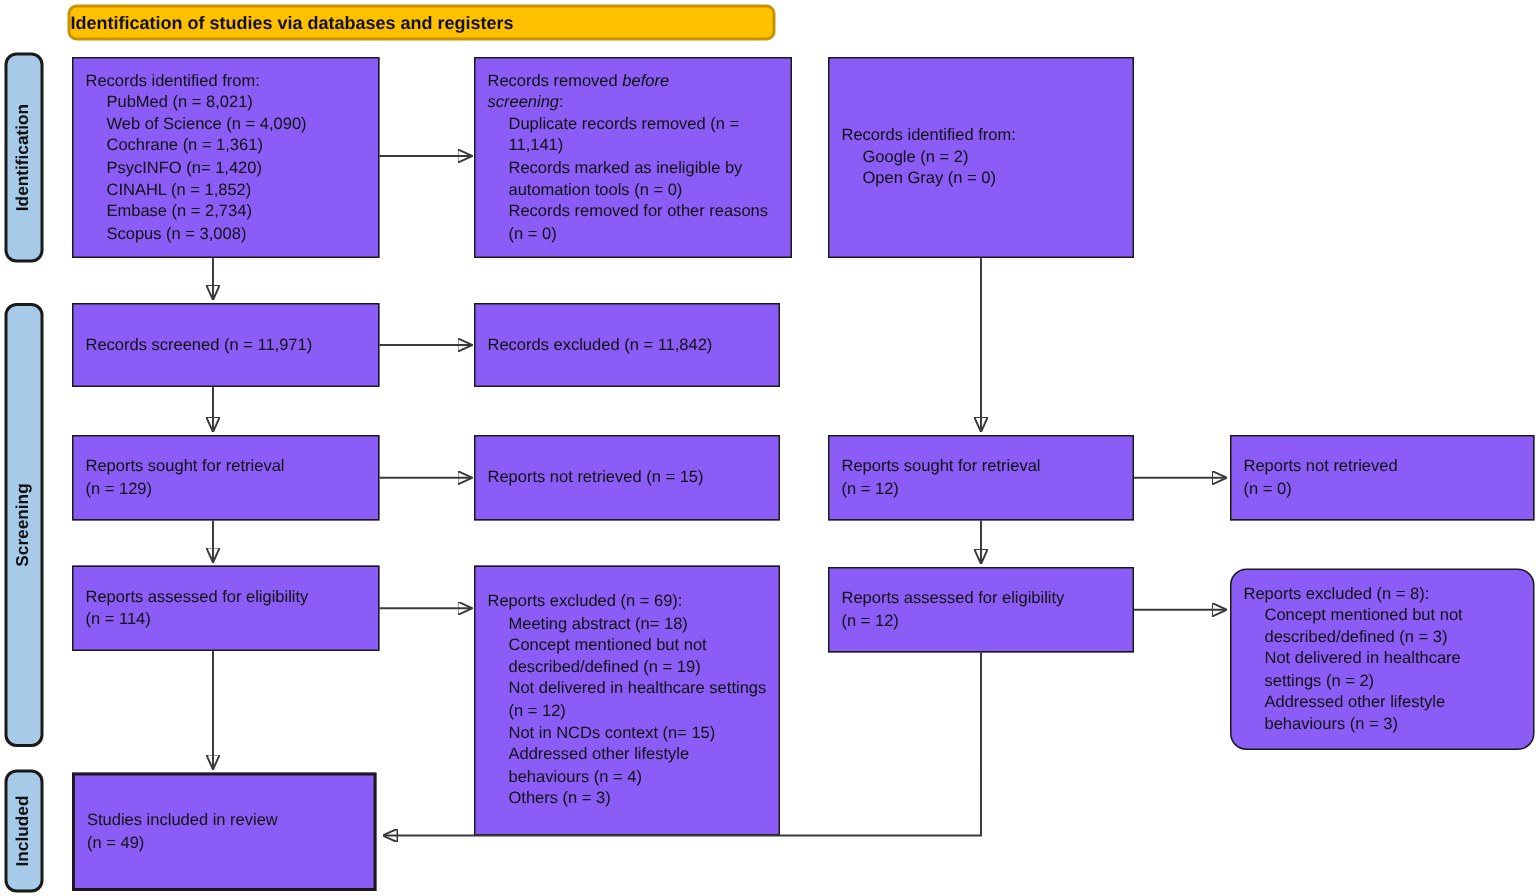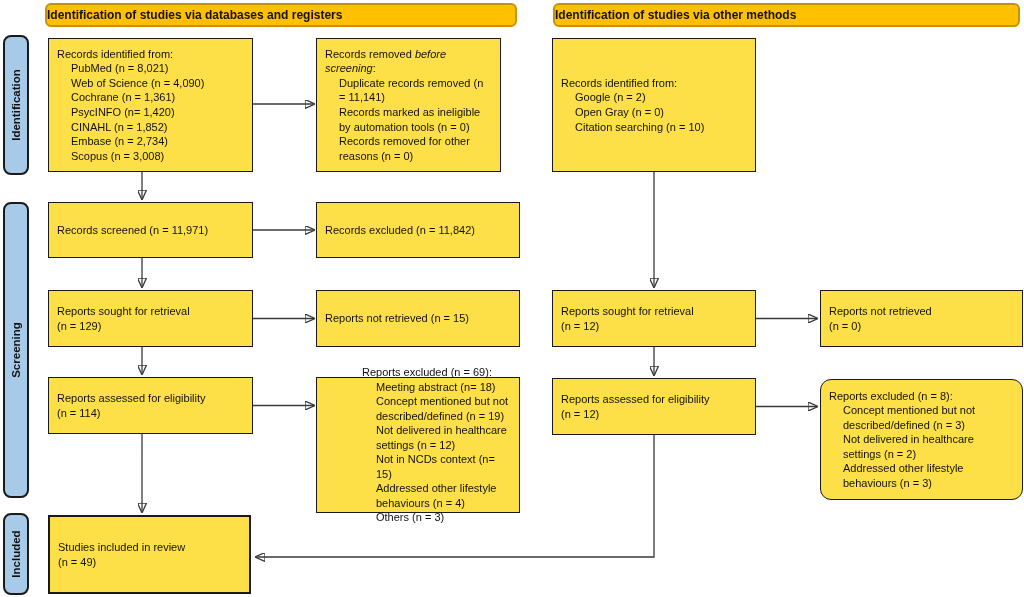--- a/index.html
+++ b/index.html
@@ -50,61 +50,58 @@
     font-size: 11.5px;
     color: #111;
   }
   #stage-identification { top: 35px;  height: 140px; }
   #stage-screening      { top: 202px; height: 296px; }
   #stage-included       { top: 513px; height: 82px;  }
 
   
   .box {
     position: absolute;
-    background: #fde047;
+    background: #8b5cf6;
     border: 1.6px solid #1a1a1a;
     box-sizing: border-box;
     display: flex;
     align-items: center;
     font-size: 11px;
     line-height: 1.32;
   }
   .box .inner { width: 100%; padding: 2px 8px; }
   .box .sub { padding-left: 14px; }
   .box i { font-style: italic; }
 
   #box-db-identified       { left: 48px;  top: 38px;  width: 205px; height: 134px; }
-  #box-db-removed          { left: 316px; top: 38px;  width: 185px; height: 134px; }
+  #box-db-removed          { left: 316px; top: 38px;  width: 212px; height: 134px; }
   #box-db-screened         { left: 48px;  top: 202px; width: 205px; height: 56px;  }
   #box-db-excluded         { left: 316px; top: 202px; width: 204px; height: 56px;  }
   #box-db-sought           { left: 48px;  top: 290px; width: 205px; height: 57px;  }
   #box-db-not-retrieved    { left: 316px; top: 290px; width: 204px; height: 57px;  }
   #box-db-assessed         { left: 48px;  top: 377px; width: 205px; height: 57px;  }
-  #box-db-reports-excluded { left: 316px; top: 377px; width: 204px; height: 136px; padding-left: 37px; }
+  #box-db-reports-excluded { left: 316px; top: 377px; width: 204px; height: 180px; }
   #box-included            { left: 48px;  top: 515px; width: 203px; height: 79px; border-width: 2.2px; }
   #box-om-identified       { left: 552px; top: 38px;  width: 204px; height: 134px; }
   #box-om-sought           { left: 552px; top: 290px; width: 204px; height: 57px;  }
   #box-om-not-retrieved    { left: 820px; top: 290px; width: 203px; height: 57px;  }
   #box-om-assessed         { left: 552px; top: 378px; width: 204px; height: 57px;  }
   #box-om-reports-excluded { left: 820px; top: 379px; width: 203px; height: 121px; border-radius: 11px; }
 
   
   svg.arrows { position: absolute; left: 0; top: 0; pointer-events: none; }
   svg.arrows path { stroke: var(--arrow-color, #3a3a3a); stroke-width: 1.3; fill: none; }
 </style>
 </head>
 <body>
 
 <div class="canvas">
 
   <div class="hdr" id="hdr-left">
     <span>Identification of studies via databases and registers</span>
-  </div>
-  <div class="hdr" id="hdr-right">
-    <span>Identification of studies via other methods</span>
   </div>
 
   <div class="stage" id="stage-identification">
     <span>Identification</span>
   </div>
   <div class="stage" id="stage-screening">
     <span>Screening</span>
   </div>
   <div class="stage" id="stage-included">
     <span>Included</span>
@@ -182,21 +179,20 @@
       <div>Studies included in review</div>
       <div>(n = 49)</div>
     </div>
   </div>
 
   <div class="box" id="box-om-identified">
     <div class="inner">
       <div class="head">Records identified from:</div>
       <div class="sub">Google (n = 2)</div>
       <div class="sub">Open Gray (n = 0)</div>
-      <div class="sub">Citation searching (n = 10)</div>
     </div>
   </div>
 
   <div class="box" id="box-om-sought">
     <div class="inner">
       <div>Reports sought for retrieval</div>
       <div>(n = 12)</div>
     </div>
   </div>
 

